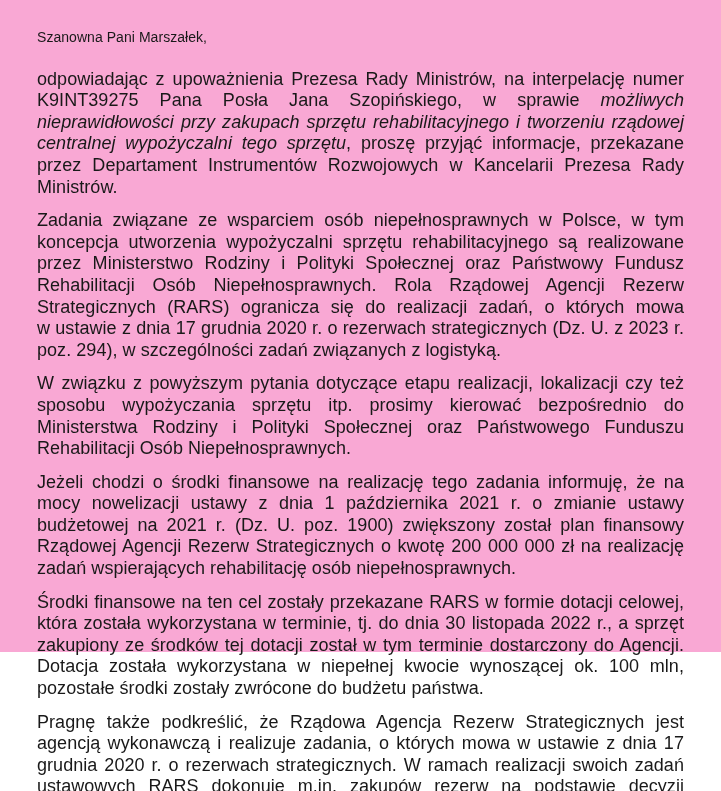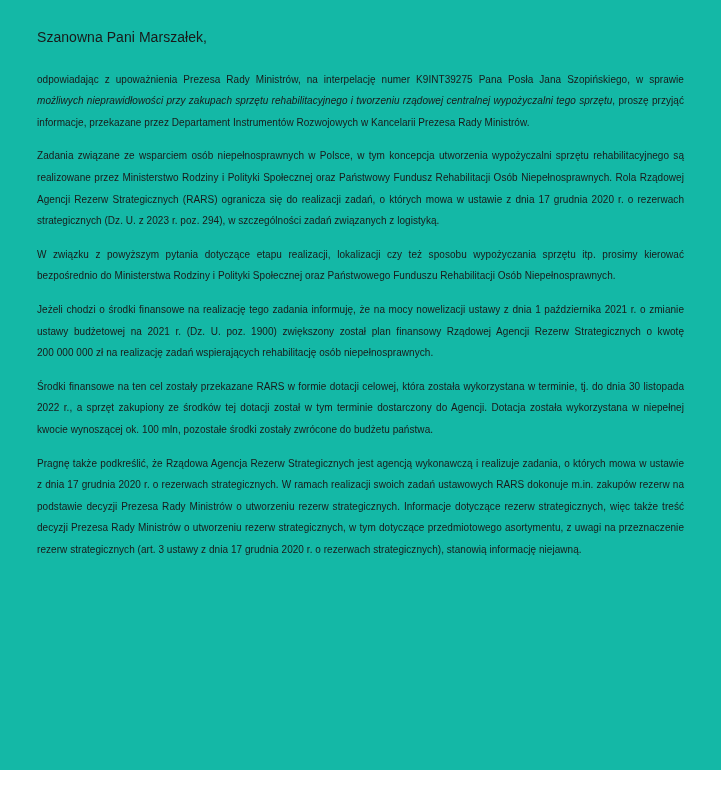--- a/index.html
+++ b/index.html
@@ -8,26 +8,26 @@
   }
   body {
     width: 721px;
     height: 791px;
     overflow: hidden;
     font-family: "Liberation Sans", "DejaVu Sans", sans-serif;
     color: #191919;
   }
   .page {
     width: 721px;
-    height: 770px;
+    height: 652px;
     padding: 27px 37px 0 37px;
-    background: #14b8a6;
+    background: #f9a8d4;
   }
   .para {
-    font-size: 10px;
+    font-size: 18px;
     line-height: 21.6px;
     text-align: justify;
     margin-bottom: 12px;
     letter-spacing: 0.05px;
   }
   .salutation {
     font-size: 14px;
     line-height: 21.6px;
     text-align: left;
     margin-bottom: 20px;

